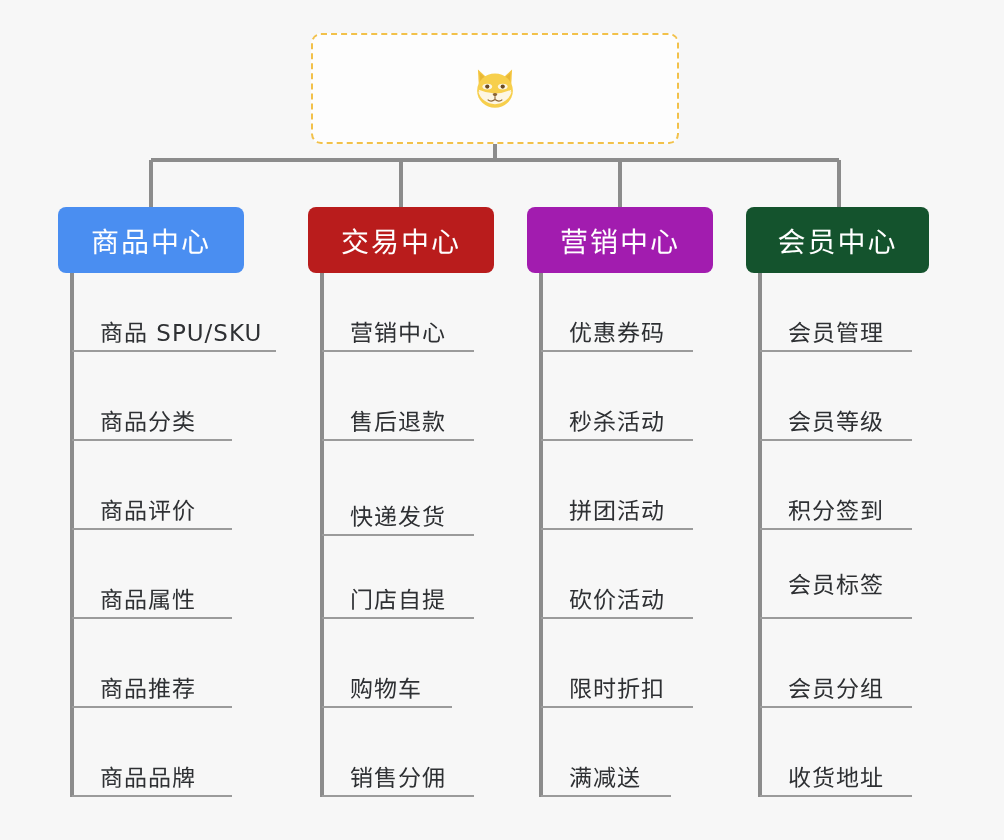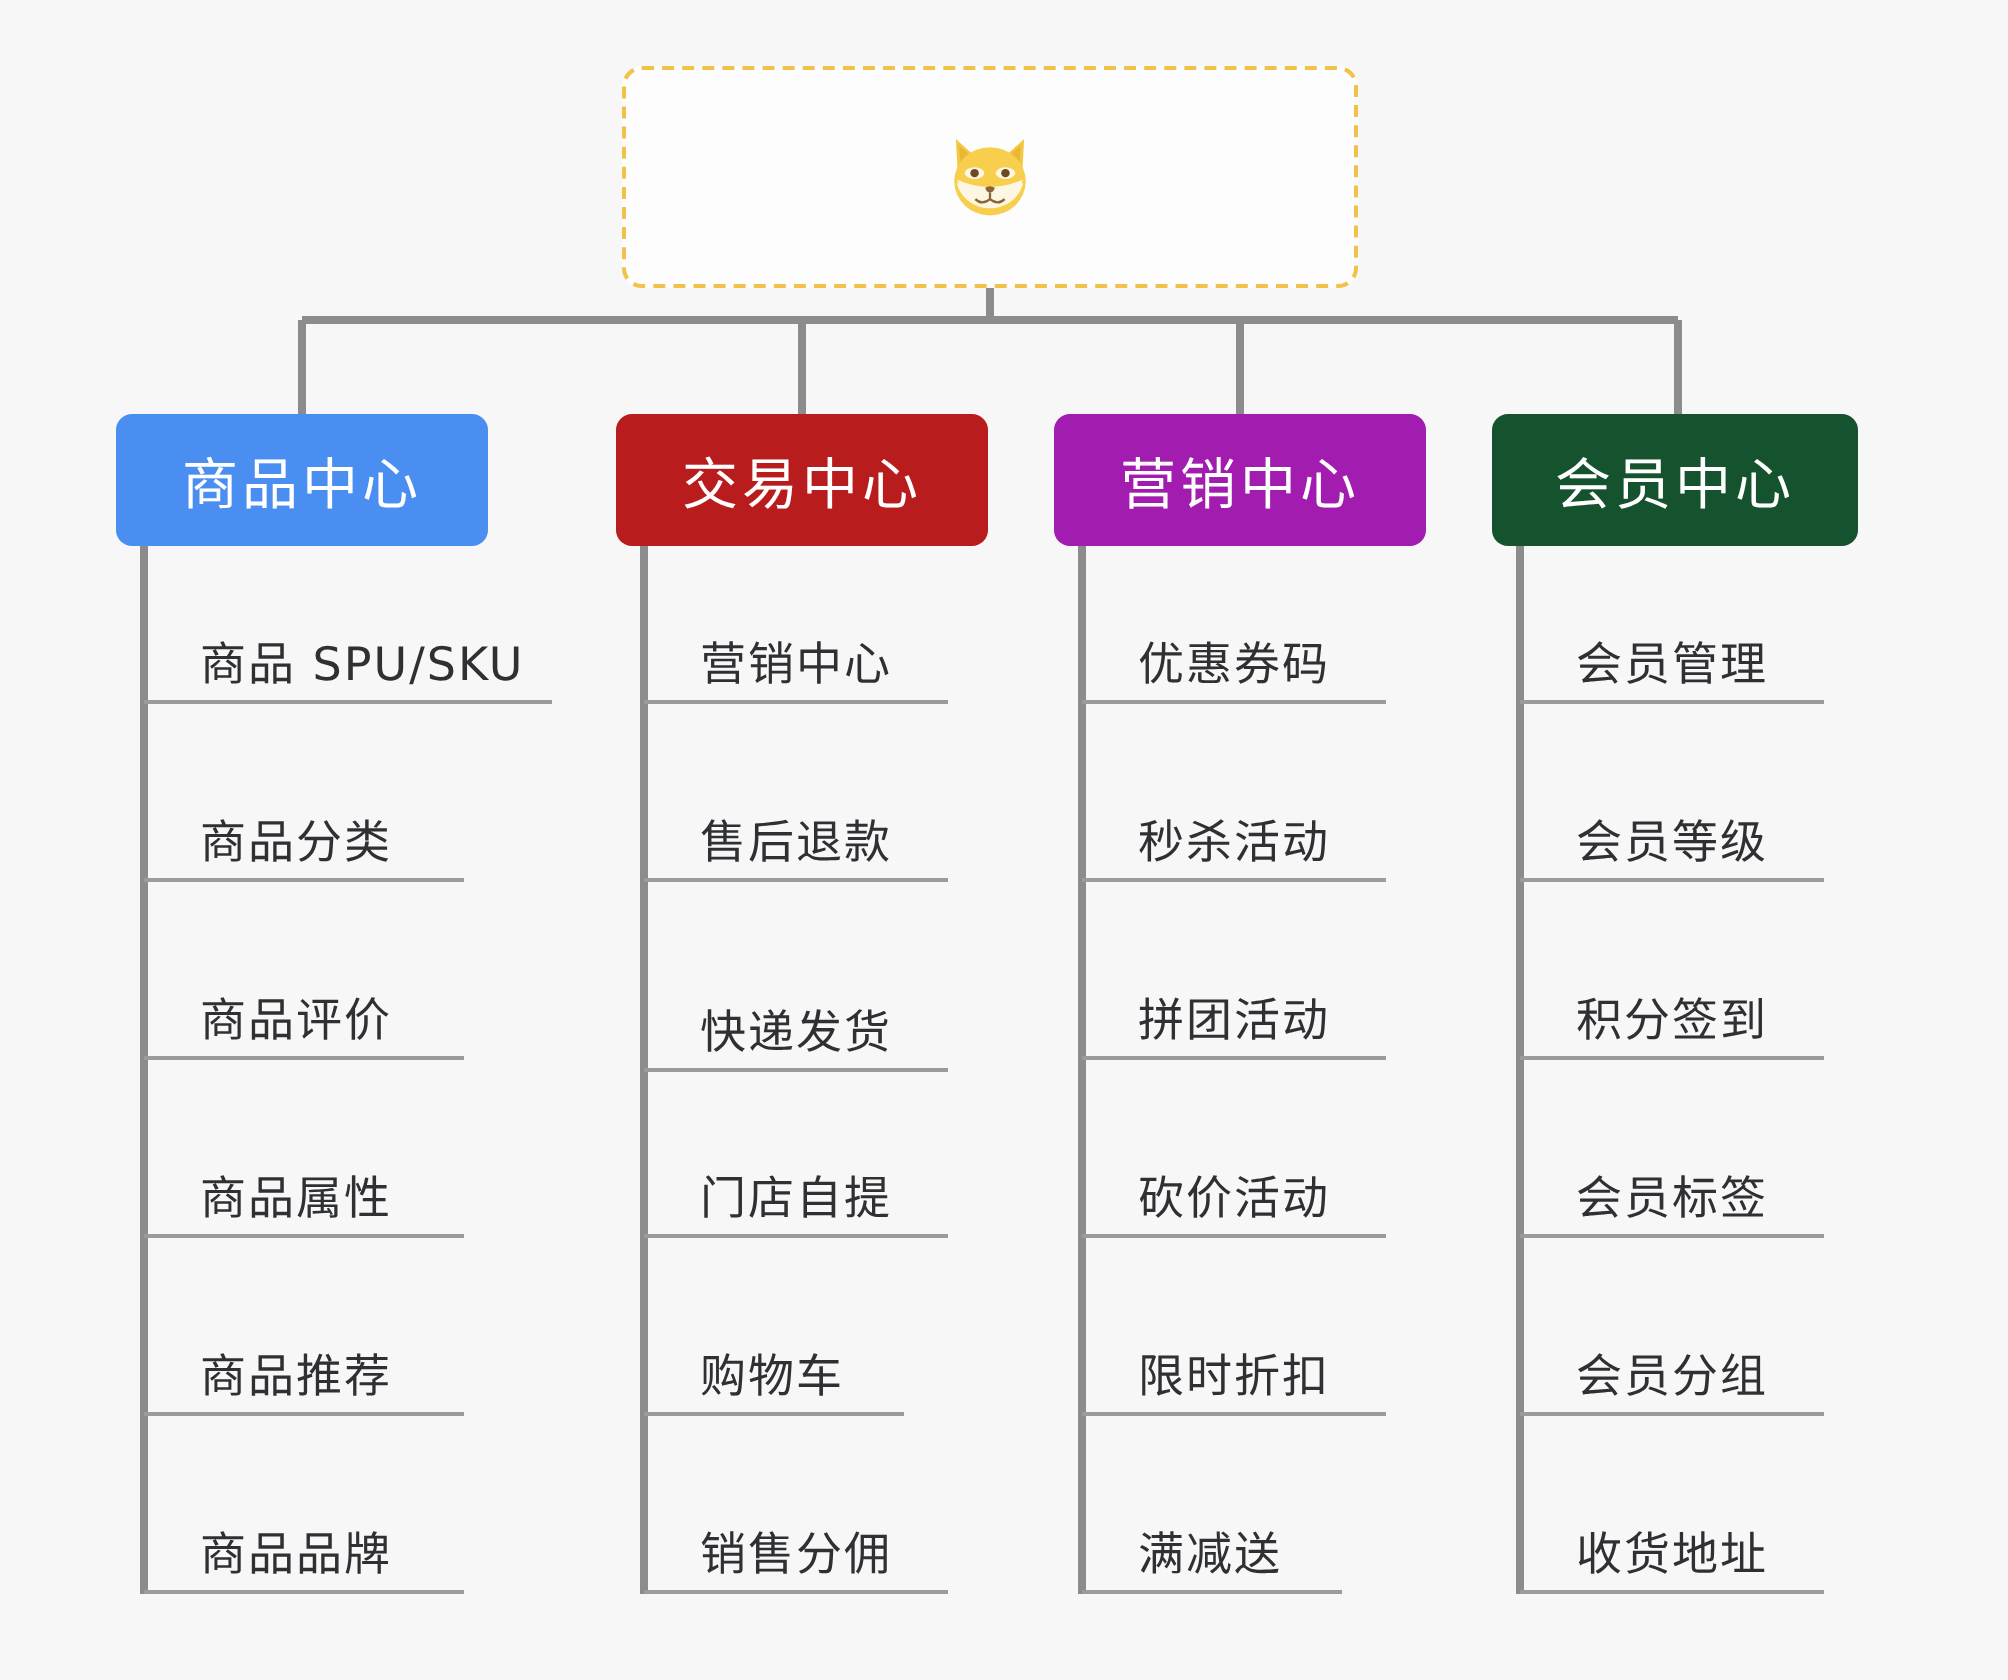--- a/index.html
+++ b/index.html
@@ -203,21 +203,21 @@
       </div>
       <div class="leaf" style="left: 760px; top: 292px; width: 152px;">
         <span class="leaf-label">会员管理</span>
       </div>
       <div class="leaf" style="left: 760px; top: 381px; width: 152px;">
         <span class="leaf-label">会员等级</span>
       </div>
       <div class="leaf" style="left: 760px; top: 470px; width: 152px;">
         <span class="leaf-label">积分签到</span>
       </div>
-      <div class="leaf" style="left: 760px; top: 559px; width: 152px;">
+      <div class="leaf" style="left: 760px; top: 559px; width: 152px; align-items: center;">
         <span class="leaf-label">会员标签</span>
       </div>
       <div class="leaf" style="left: 760px; top: 648px; width: 152px;">
         <span class="leaf-label">会员分组</span>
       </div>
       <div class="leaf" style="left: 760px; top: 737px; width: 152px;">
         <span class="leaf-label">收货地址</span>
       </div>
     </div>
 

